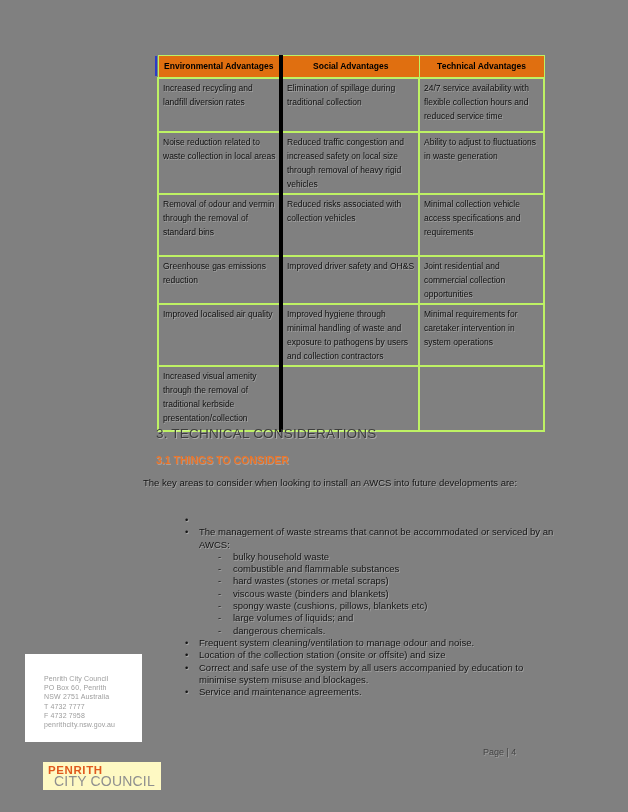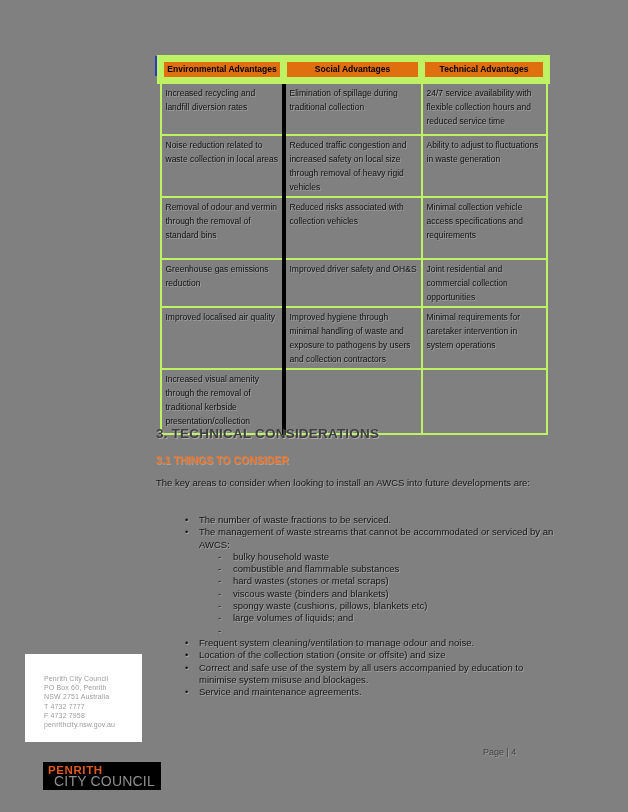--- a/index.html
+++ b/index.html
@@ -14,50 +14,50 @@
 
   
   .blue-sliver { position:absolute; left:155px; top:56px; width:2px; height:20px; background:#2a3bc8; }
   table.adv {
     position:absolute; left:157px; top:55px; width:386px;
     border-collapse:collapse; table-layout:fixed;
   }
   table.adv th {
     background:#e06f10; color:#000; font-size:8.5px; line-height:9.5px;
     font-weight:bold; text-align:center; vertical-align:middle;
-    border:7px solid #bef264; padding:1px 2px;
+    border:1px solid #bef264; padding:1px 2px;
   }
   table.adv td {
     font-size:8.5px; line-height:14px; color:#0e0e0e;
     vertical-align:top; text-align:left;
     border:2px solid #bef264; padding:2px 3px 2px 4px;
     text-shadow: 0.7px 0.7px 0 rgba(255,255,255,0.28);
   }
   table.adv .thick { border-left:4px solid #000; }
   table.adv thead tr { height:22px; }
   table.adv tbody tr:nth-child(1){ height:54px; }
   table.adv tbody tr:nth-child(2){ height:60px; }
   table.adv tbody tr:nth-child(3){ height:62px; }
   table.adv tbody tr:nth-child(4){ height:36px; }
   table.adv tbody tr:nth-child(5){ height:59px; }
   table.adv tbody tr:nth-child(6){ height:65px; }
 
   
   .h-main {
     position:absolute; left:156px; top:426px; width:400px;
-    font-size:13.5px; font-weight:bold; letter-spacing:0.2px; color:#3e3e3e;
+    font-size:13.5px; font-weight:normal; letter-spacing:0.2px; color:#3e3e3e;
     text-shadow: 1px 1px 0 rgba(255,255,255,0.32);
   }
   .h-sub {
     position:absolute; left:156px; top:454px; width:400px;
     font-size:10.5px; font-weight:bold; color:#e8742a;
     text-shadow: 0.7px 0.7px 0 rgba(255,255,255,0.25);
   }
   .intro {
-    position:absolute; left:156px; top:477px; width:382px;
+    position:absolute; left:143px; top:477px; width:382px;
     font-size:9.5px; line-height:12.2px; color:#141414;
   }
   .bullets {
     position:absolute; left:156px; top:514px; width:398px;
     font-size:9.5px; line-height:12.3px; color:#141414;
   }
   .li { display:flex; }
   .li .m  { width:14px; margin-left:29px; flex:none; }
   .li .t  { flex:1; }
   .li.sub .m { width:15px; margin-left:62px; }
@@ -65,21 +65,21 @@
   
   .addr-box {
     position:absolute; left:25px; top:654px; width:117px; height:88px;
     background:#ffffff;
   }
   .addr-text {
     padding:20px 0 0 19px; font-size:7px; line-height:9.2px;
     color:#9c9c9c; letter-spacing:0.15px;
   }
   .logo {
-    position:absolute; left:43px; top:762px; background:#000000;
+    position:absolute; left:43px; top:762px; background:#fef9c3;
     padding:3px 6px 3px 5px; line-height:11px;
   }
   .logo .l1 { font-size:11.5px; font-weight:bold; letter-spacing:0.6px; color:#e05a1e; }
   .logo .l2 { font-size:14px;  font-weight:normal; letter-spacing:0.2px; color:#8f8f8f;margin-left:6px; }
   .page-num {
     position:absolute; left:483px; top:747px; font-size:9px; color:#424242;
     text-shadow: 0.7px 0.7px 0 rgba(255,255,255,0.25);
   }
 </style>
 </head>
@@ -136,21 +136,20 @@
     </tbody>
   </table>
 
   <div class="h-main">3. TECHNICAL CONSIDERATIONS</div>
   <div class="h-sub">3.1 THINGS TO CONSIDER</div>
   <div class="intro halo">The key areas to consider when looking to install an AWCS into future developments are:</div>
 
   <div class="bullets halo">
     <div class="li">
       <span class="m">•</span>
-      <span class="t">The number of waste fractions to be serviced.</span>
     </div>
     <div class="li">
       <span class="m">•</span>
       <span class="t">The management of waste streams that cannot be accommodated or serviced by an AWCS:</span>
     </div>
     <div class="li sub">
       <span class="m">-</span>
       <span class="t">bulky household waste</span>
     </div>
     <div class="li sub">
@@ -168,20 +167,21 @@
     <div class="li sub">
       <span class="m">-</span>
       <span class="t">spongy waste (cushions, pillows, blankets etc)</span>
     </div>
     <div class="li sub">
       <span class="m">-</span>
       <span class="t">large volumes of liquids; and</span>
     </div>
     <div class="li sub">
       <span class="m">-</span>
+      <span class="t">dangerous chemicals.</span>
     </div>
     <div class="li">
       <span class="m">•</span>
       <span class="t">Frequent system cleaning/ventilation to manage odour and noise.</span>
     </div>
     <div class="li">
       <span class="m">•</span>
       <span class="t">Location of the collection station (onsite or offsite) and size</span>
     </div>
     <div class="li">

